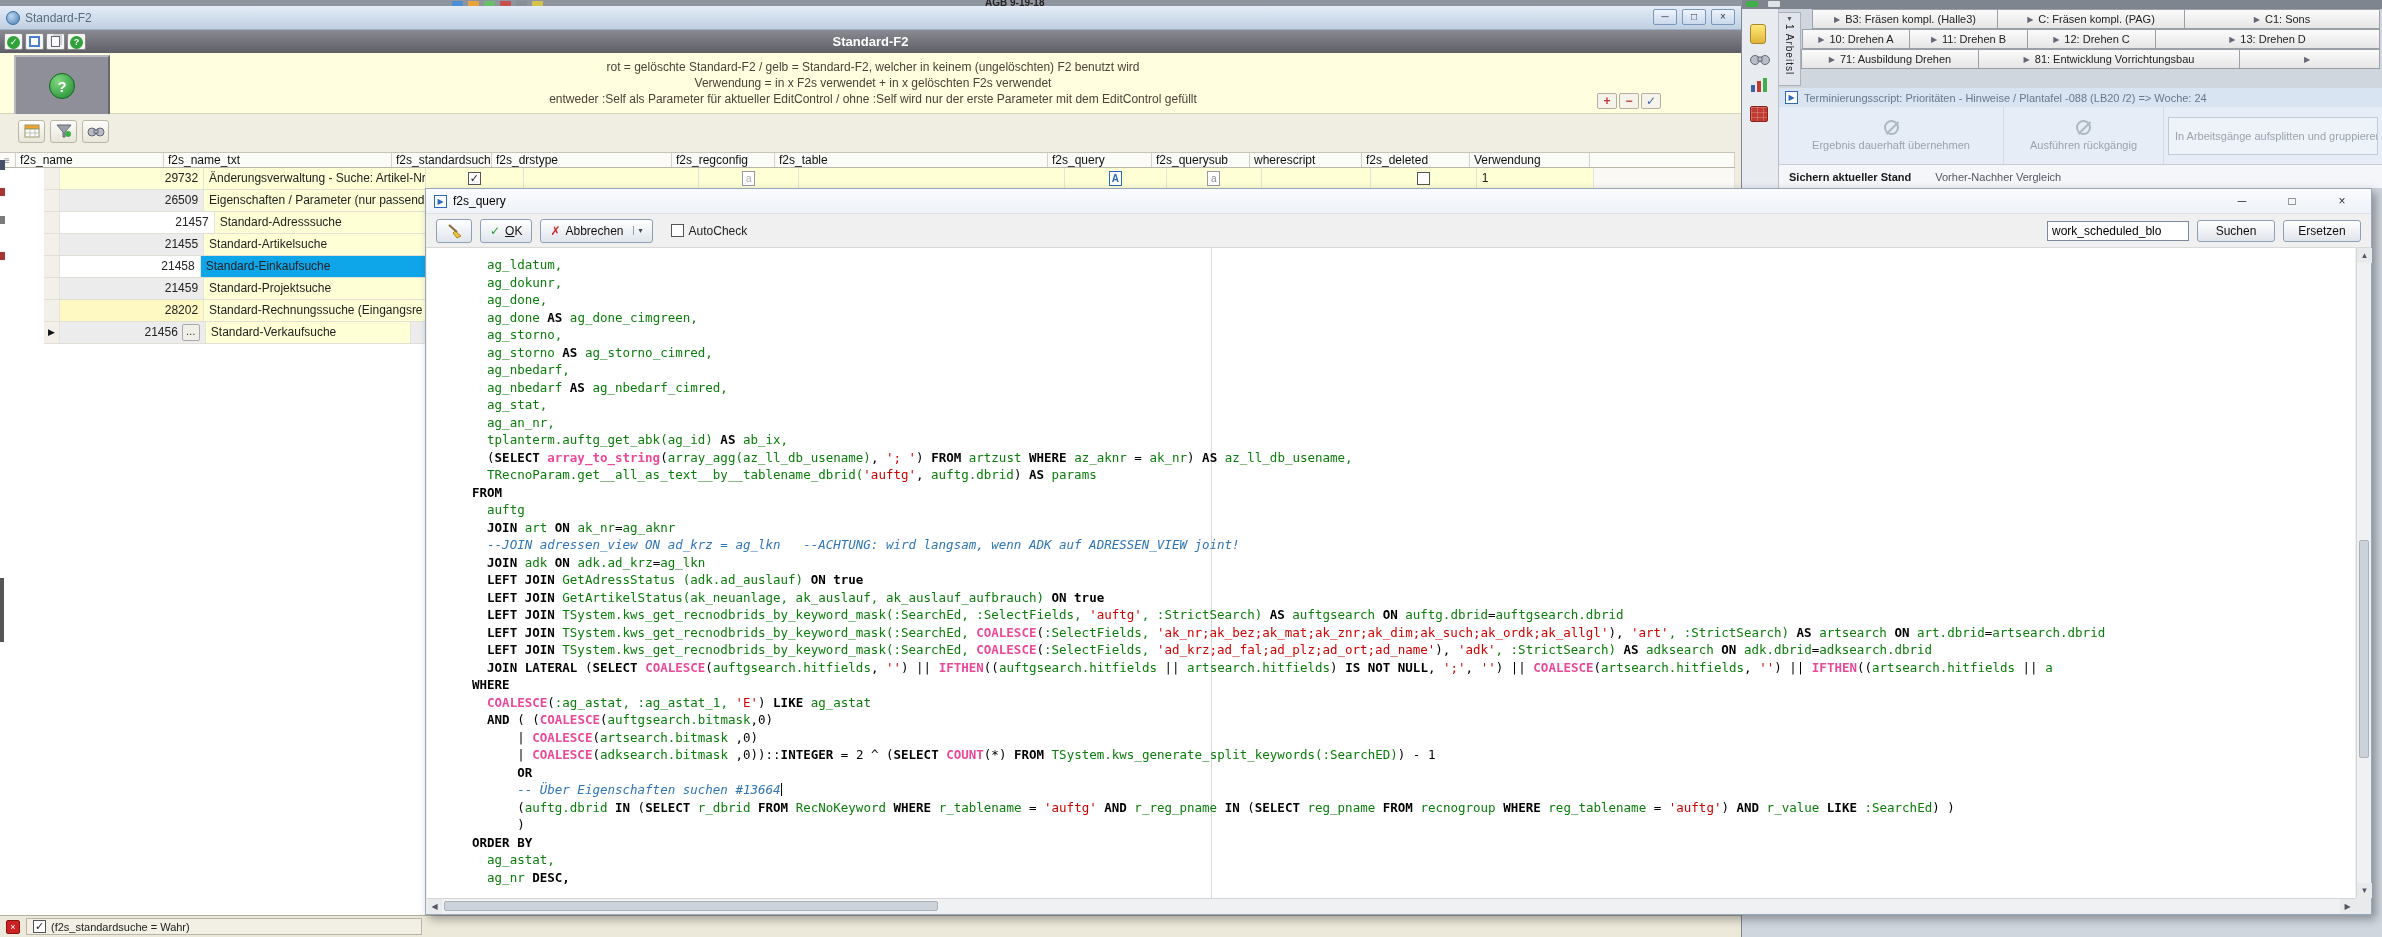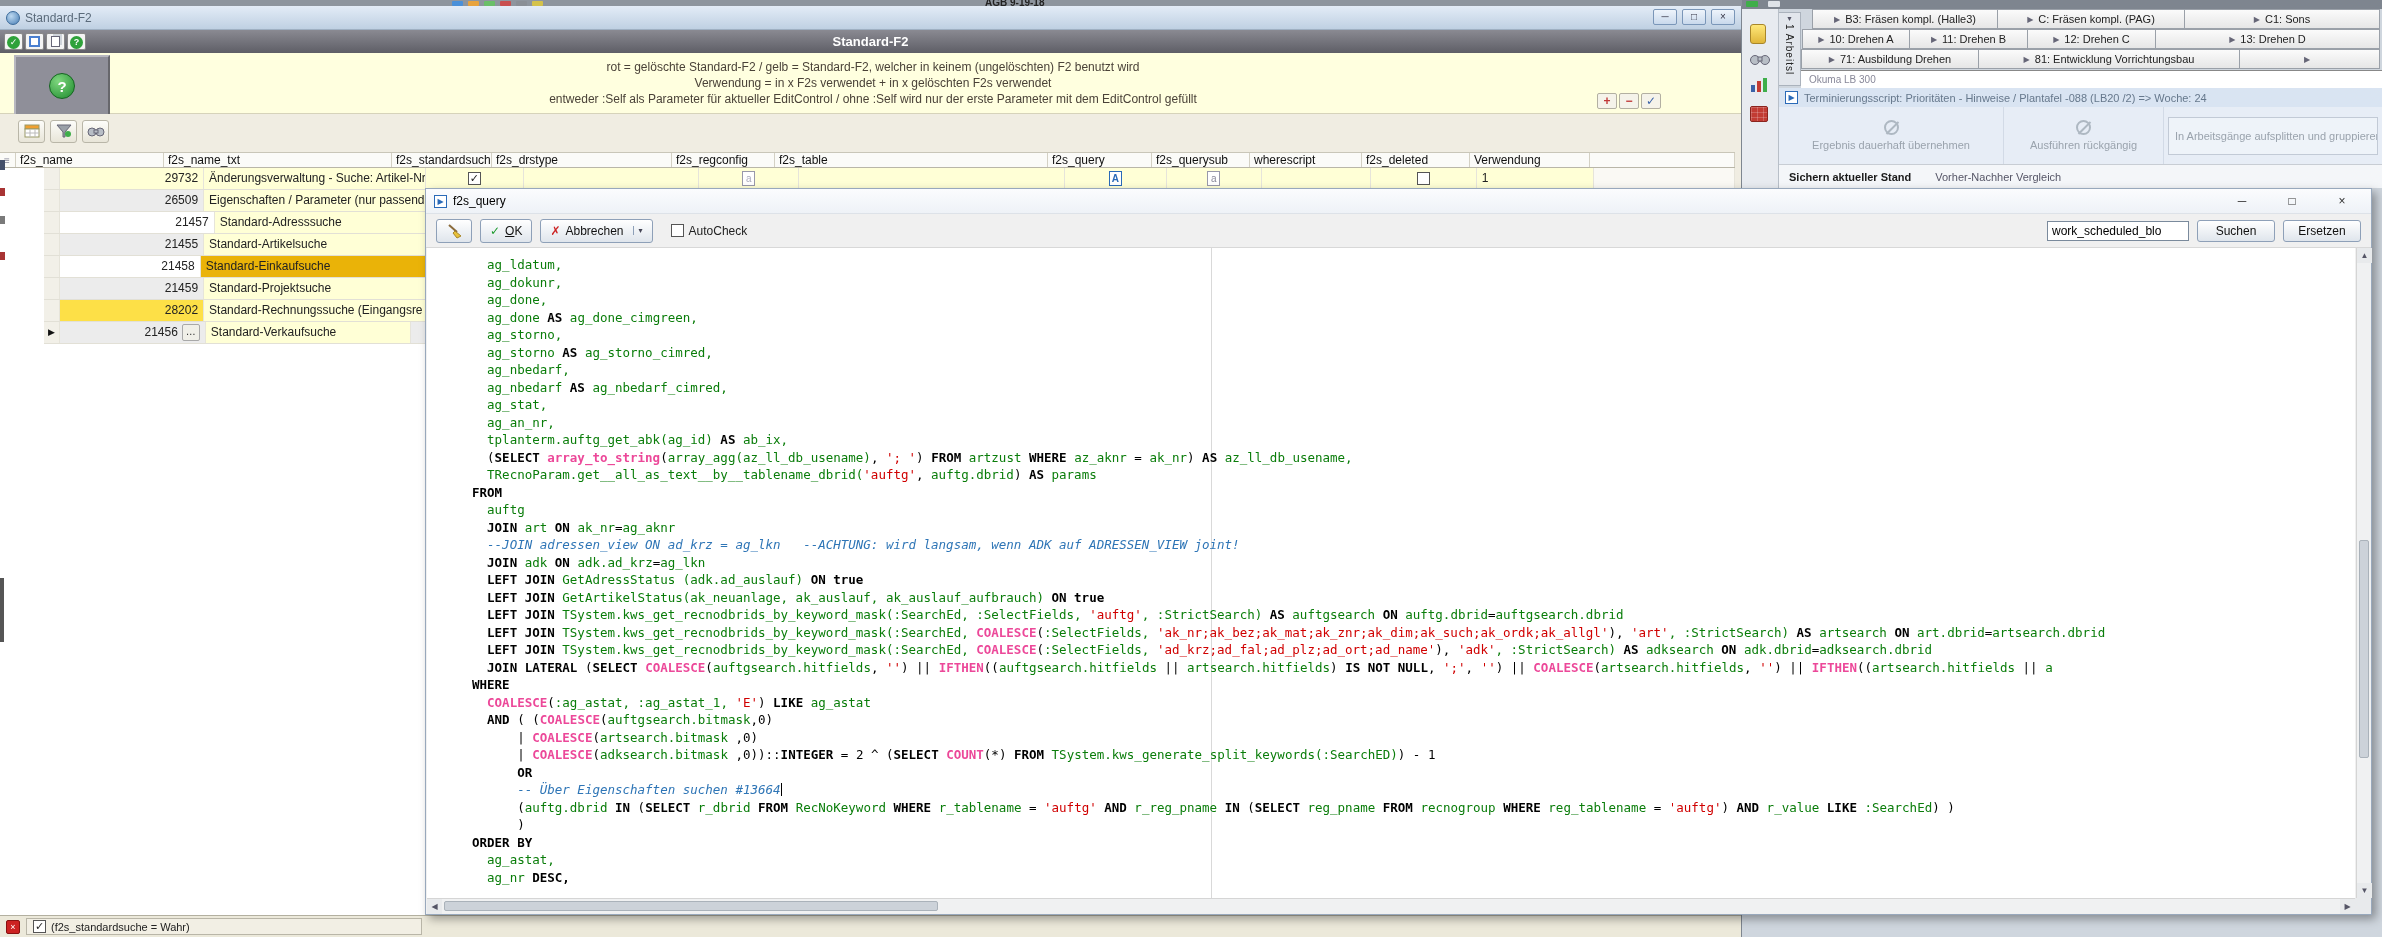--- a/index.html
+++ b/index.html
@@ -314,21 +314,21 @@
           <div class="g-cell" style="width: 112px; background: rgb(236, 236, 236);"></div>
           <div class="g-cell" style="width: 108px; background: rgb(236, 236, 236);"></div>
           <div class="g-cell" style="width: 120px; background: rgb(236, 236, 236);"></div>
           <div class="g-cell" style="width: 145px; background: rgb(250, 249, 244);"></div>
         </div>
         <div class="g-row">
           <div class="g-cell marker" style="width: 16px; background: rgb(242, 240, 232);"></div>
           <div class="g-cell num" style="width: 148px; background: rgb(255, 255, 255);">
             <span>21458</span>
           </div>
-          <div class="g-cell" style="width: 268px; background: #eab308;">Standard-Einkaufsuche</div>
+          <div class="g-cell" style="width: 268px; background: #0ea5e9;">Standard-Einkaufsuche</div>
           <div class="g-cell" style="width: 100px; background: rgb(255, 255, 255);"></div>
           <div class="g-cell" style="width: 180px; background: rgb(255, 255, 255);"></div>
           <div class="g-cell" style="width: 103px; background: rgb(255, 255, 255);"></div>
           <div class="g-cell" style="width: 273px; background: rgb(255, 255, 255);"></div>
           <div class="g-cell" style="width: 104px; background: rgb(255, 255, 255);"></div>
           <div class="g-cell" style="width: 98px; background: rgb(255, 255, 255);"></div>
           <div class="g-cell" style="width: 112px; background: rgb(255, 255, 255);"></div>
           <div class="g-cell" style="width: 108px; background: rgb(255, 255, 255);"></div>
           <div class="g-cell" style="width: 120px; background: rgb(255, 255, 255);"></div>
           <div class="g-cell" style="width: 145px; background: rgb(250, 249, 244);"></div>
@@ -345,21 +345,21 @@
           <div class="g-cell" style="width: 273px; background: rgb(236, 236, 236);"></div>
           <div class="g-cell" style="width: 104px; background: rgb(236, 236, 236);"></div>
           <div class="g-cell" style="width: 98px; background: rgb(236, 236, 236);"></div>
           <div class="g-cell" style="width: 112px; background: rgb(236, 236, 236);"></div>
           <div class="g-cell" style="width: 108px; background: rgb(236, 236, 236);"></div>
           <div class="g-cell" style="width: 120px; background: rgb(236, 236, 236);"></div>
           <div class="g-cell" style="width: 145px; background: rgb(250, 249, 244);"></div>
         </div>
         <div class="g-row">
           <div class="g-cell marker" style="width: 16px; background: rgb(242, 240, 232);"></div>
-          <div class="g-cell num" style="width: 148px; background: #fde047;">
+          <div class="g-cell num" style="width: 148px; background: #fef9c3;">
             <span>28202</span>
           </div>
           <div class="g-cell" style="width: 228px; background: rgb(255, 255, 214);">Standard-Rechnungssuche (Eingangsre</div>
           <div class="g-cell" style="width: 100px; background: rgb(255, 255, 255);"></div>
           <div class="g-cell" style="width: 180px; background: rgb(255, 255, 255);"></div>
           <div class="g-cell" style="width: 103px; background: rgb(255, 255, 255);"></div>
           <div class="g-cell" style="width: 273px; background: rgb(255, 255, 255);"></div>
           <div class="g-cell" style="width: 104px; background: rgb(255, 255, 255);"></div>
           <div class="g-cell" style="width: 98px; background: rgb(255, 255, 255);"></div>
           <div class="g-cell" style="width: 112px; background: rgb(255, 255, 255);"></div>
@@ -465,21 +465,20 @@
           <div class="tab" style="width: 261px;">
             <span class="tri">▶</span>
             <span>81: Entwicklung Vorrichtungsbau</span>
           </div>
           <div class="tab" style="width: 140px;">
             <span class="tri">▶</span>
             <span></span>
           </div>
         </div>
       </div>
-    <div class="rp-okuma">Okuma LB 300</div>
     <div class="rp-banner">
       <span class="banner-icon">▶</span>
       <span class="btext">Terminierungsscript: Prioritäten - Hinweise / Plantafel  -088 (LB20 /2) =&gt; Woche: 24</span>
     </div>
     <div class="rp-actions">
       <div class="act-col" style="width:225px">
         <span class="nosign"></span>
         <span class="act-label">Ergebnis dauerhaft übernehmen</span>
       </div>
       <div class="act-col" style="width:160px">

